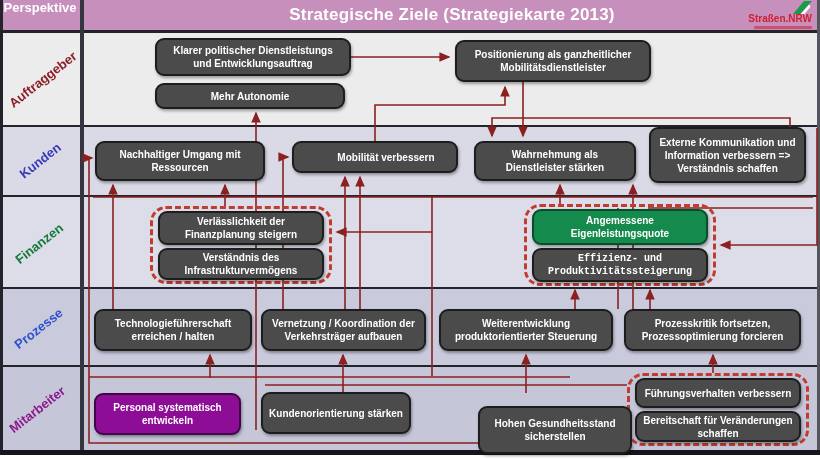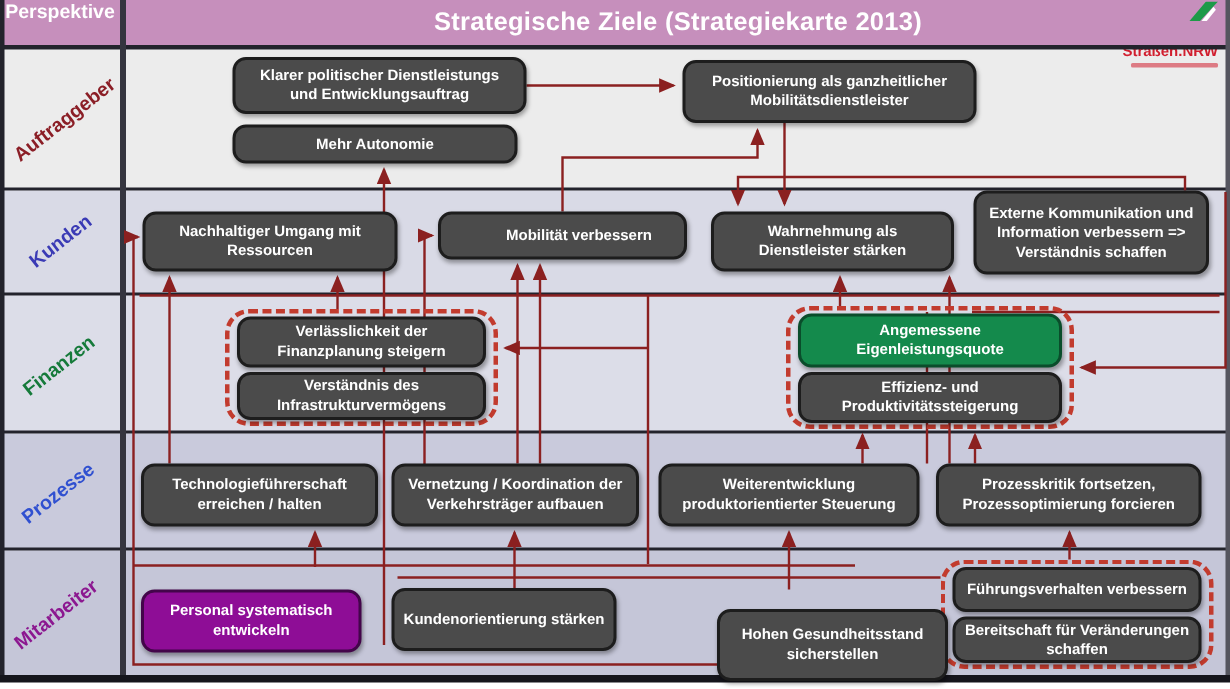--- a/index.html
+++ b/index.html
@@ -9,21 +9,21 @@
   .vsep{position:absolute;top:0;left:80px;width:4px;height:450px;background:#35353f;z-index:4;}
   .edge-left{position:absolute;top:0;left:0;width:3px;height:450px;background:#23232c;z-index:4;}
   .edge-right{position:absolute;top:0;left:817px;width:3px;height:450px;background:#55555f;z-index:4;}
 
   .header-band{position:absolute;top:0;height:30px;background:#c68fbc;z-index:2;}
   .persp-cell{left:0;width:80px;display:flex;align-items:flex-start;justify-content:center;}
   .title-band{left:84px;width:736px;display:flex;align-items:center;justify-content:center;}
   .persp-cell span{color:#fff;font-weight:bold;font-size:13px;}
   .title-band .title{color:#fff;font-weight:bold;font-size:17px;letter-spacing:.2px;}
   .logo{position:absolute;top:1px;right:8px;z-index:3;display:flex;flex-direction:column;align-items:flex-end;line-height:1;}
-  .logo .brand{color:#d11f2f;font-weight:bold;font-size:10px;margin-top:16px;}
+  .logo .brand{color:#d11f2f;font-weight:bold;font-size:10px;margin-top:0;}
   .logo .tagline{width:58px;height:3px;background:rgba(209,31,47,.55);margin-top:2px;border-radius:1px;}
 
   .persp-label{position:absolute;z-index:3;font-weight:bold;font-size:13px;transform:rotate(-38deg);transform-origin:center;white-space:nowrap;}
 
   .box{position:absolute;z-index:10;background:#4b4b4b;border:2px solid #1d1d1d;border-radius:9px;
        color:#fff;font-weight:bold;font-size:10px;line-height:1.3;display:flex;align-items:center;
        justify-content:center;text-align:center;padding:2px 6px;box-sizing:border-box;
        box-shadow:1px 2px 3px rgba(0,0,0,.35);}
   .box.green{background:#148a4c;border-color:#0a4d2b;}
   .box.purple{background:#8e0d96;border-color:#43054a;}
@@ -120,21 +120,21 @@
   <div class="box" style="left:455px;top:40px;width:196px;height:42px;">Positionierung als ganzheitlicher Mobilitätsdienstleister</div>
 
   <div class="box" style="left:95px;top:141px;width:170px;height:40px;">Nachhaltiger Umgang mit Ressourcen</div>
   <div class="box" style="left:292px;top:141px;width:166px;height:32px;padding-left:28px;">Mobilität verbessern</div>
   <div class="box" style="left:474px;top:141px;width:162px;height:40px;">Wahrnehmung als Dienstleister stärken</div>
   <div class="box" style="left:649px;top:127px;width:157px;height:56px;">Externe Kommunikation und Information verbessern =&gt; Verständnis schaffen</div>
 
   <div class="box" style="left:158px;top:211px;width:166px;height:34px;">Verlässlichkeit der Finanzplanung steigern</div>
   <div class="box" style="left:158px;top:248px;width:166px;height:32px;">Verständnis des Infrastrukturvermögens</div>
   <div class="box green" style="left:532px;top:209px;width:176px;height:36px;">Angemessene Eigenleistungsquote</div>
-  <div class="box" style="left:532px;top:248px;width:176px;height:34px;">Effizienz- und Produktivitätssteigerung</div>
+  <div class="box" style="left:532px;top:248px;width:176px;height:34px;font-family:Liberation Mono, monospace;">Effizienz- und Produktivitätssteigerung</div>
 
   <div class="box" style="left:94px;top:309px;width:158px;height:42px;">Technologieführerschaft erreichen / halten</div>
   <div class="box" style="left:439px;top:309px;width:174px;height:42px;">Weiterentwicklung produktorientierter Steuerung</div>
   <div class="box" style="left:261px;top:309px;width:165px;height:42px;">Vernetzung / Koordination der Verkehrsträger aufbauen</div>
   <div class="box" style="left:624px;top:309px;width:177px;height:42px;">Prozesskritik fortsetzen, Prozessoptimierung forcieren</div>
 
   <div class="box purple" style="left:94px;top:393px;width:147px;height:42px;">Personal systematisch entwickeln</div>
   <div class="box" style="left:261px;top:392px;width:150px;height:42px;">Kundenorientierung stärken</div>
   <div class="box" style="left:437px;top:406px;width:154px;height:48px;margin-left:41px;">Hohen Gesundheitsstand sicherstellen</div>
   <div class="box" style="left:635px;top:378px;width:166px;height:30px;">Führungsverhalten verbessern</div>

